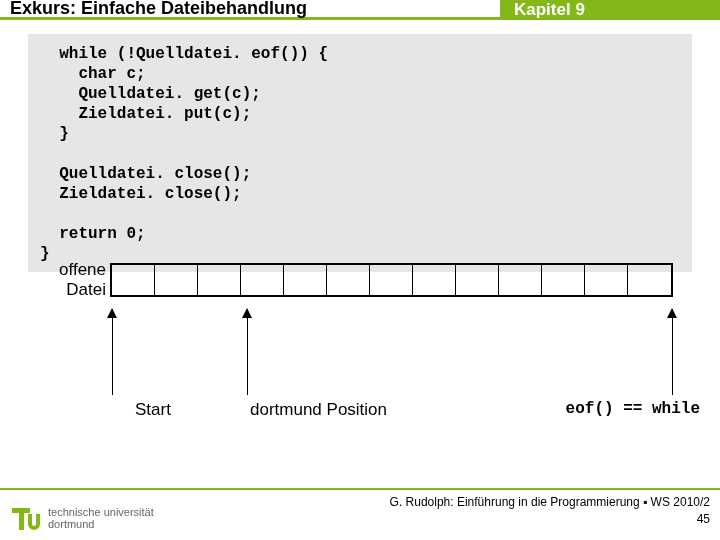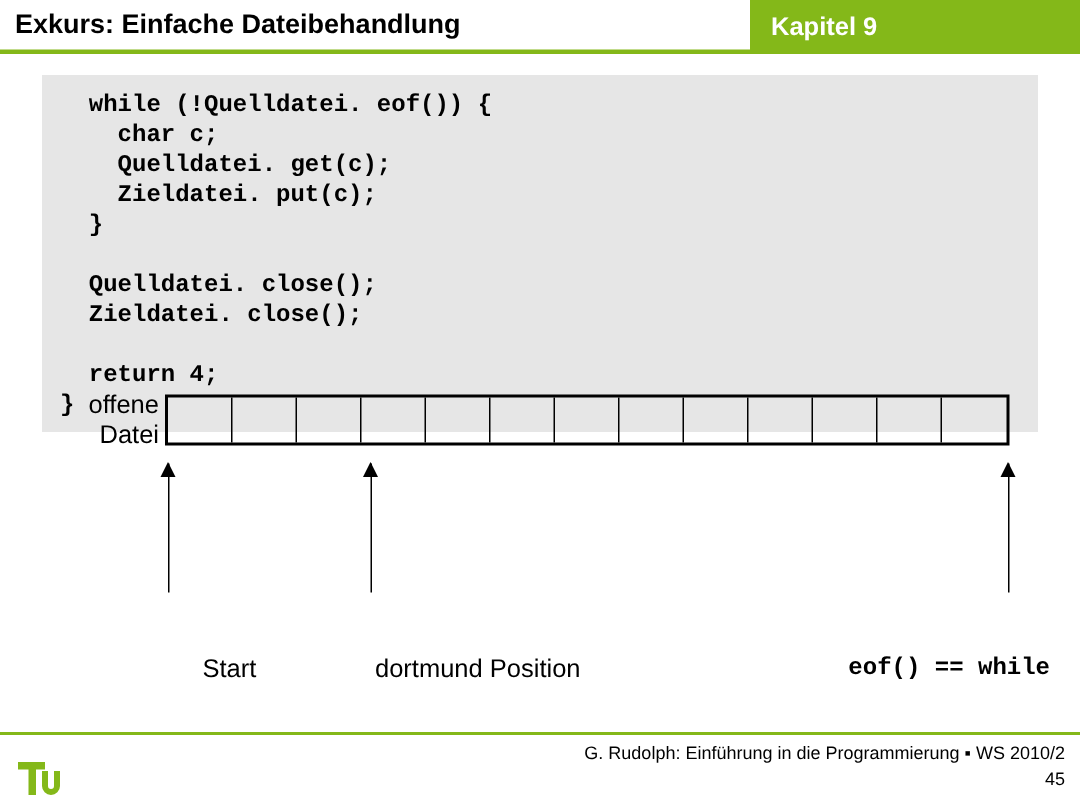--- a/index.html
+++ b/index.html
@@ -1,36 +1,36 @@
 <!DOCTYPE html>
 <html><head>
 <meta charset="utf-8">
 <style>
   * { margin: 0; padding: 0; box-sizing: border-box; }
   body { width: 720px; height: 540px; font-family: Arial, sans-serif; background: #fff; position: relative; }
   
-  .header { display: flex; height: 36px; }
+  .header { display: flex; height: 20px; }
   .header-left { flex: 1; background: #fff; border-bottom: 3px solid #84b819; display: flex; align-items: center; padding-left: 10px; font-size: 18px; font-weight: bold; }
   .header-right { width: 220px; background: #84b819; color: #fff; display: flex; align-items: center; padding-left: 14px; font-size: 17px; font-weight: bold; }
   
   .code-block { margin: 14px 28px 0 28px; background: #e6e6e6; padding: 10px 12px 8px 12px; font-family: "Courier New", monospace; font-size: 16px; font-weight: bold; line-height: 1.25; white-space: pre; }
   
   .diagram { position: absolute; top: 260px; left: 36px; right: 20px; }
   .diag-row { display: flex; align-items: center; }
   .diag-label { width: 70px; font-size: 17px; line-height: 1.2; text-align: right; margin-right: 4px; }
   .cells { display: flex; border: 2px solid #000; height: 34px; }
   .cell { width: 43px; border-right: 1px solid #000; }
   .cell:last-child { border-right: none; }
   
   .arrows { position: relative; height: 90px; margin-top: 4px; }
   .arrow { position: absolute; width: 1px; background: #000; }
   .arrow::before { content: ""; position: absolute; top: -1px; left: -5px; width: 0; height: 0; border-left: 5px solid transparent; border-right: 5px solid transparent; border-bottom: 10px solid #000; }
   
   .pos-labels { position: absolute; top: 400px; left: 0; width: 720px; font-size: 17px; }
-  .lbl { position: absolute; margin-top: 36px; }
+  .lbl { position: absolute; }
   .lbl-start { left: 135px; }
   .lbl-current { left: 250px; }
   .lbl-eof { right: 20px; font-family: "Courier New", monospace; font-weight: bold; font-size: 16px; }
   
   .footer { position: absolute; bottom: 0; left: 0; right: 0; height: 52px; }
   .footer-line { position: absolute; top: 0; left: 0; right: 0; height: 2px; background: #84b819; }
   .footer-text { position: absolute; right: 10px; top: 6px; font-size: 12px; text-align: right; line-height: 1.4; }
   .logo { position: absolute; left: 10px; bottom: 6px; display: flex; align-items: center; gap: 6px; }
   .logo-mark { width: 32px; height: 32px; position: relative; }
   .logo-text { font-size: 11px; color: #666; line-height: 1.1; }
@@ -45,21 +45,21 @@
 
 <div class="code-block">  while (!Quelldatei. eof()) {
     char c;
     Quelldatei. get(c);
     Zieldatei. put(c);
   }
 
   Quelldatei. close();
   Zieldatei. close();
 
-  return 4;
+  return 0;
 }</div>
 
 <div class="diagram">
   <div class="diag-row">
     <div class="diag-label">offene Datei</div>
     <div class="cells">
       <div class="cell"></div>
       <div class="cell"></div>
       <div class="cell"></div>
       <div class="cell"></div>
@@ -90,18 +90,22 @@
 <div class="footer">
   <div class="footer-line"></div>
   <div class="logo">
     <div class="logo-mark">
       <svg width="32" height="32" viewBox="0 0 32 32">
         <rect x="2" y="6" width="18" height="5" fill="#84b819"></rect>
         <rect x="9" y="6" width="5" height="22" fill="#84b819"></rect>
         <path d="M18 12 v10 a6 6 0 0 0 12 0 v-10 h-4 v10 a2 2 0 0 1 -4 0 v-10 z" fill="#84b819"></path>
       </svg>
     </div>
+    <div class="logo-text">
+      <div style="white-space:pre-line;">technische universität
+dortmund</div>
+    </div>
   </div>
   <div class="footer-text">
     <div>G. Rudolph: Einführung in die Programmierung ▪ WS 2010/2</div>
     <div>45</div>
   </div>
 </div>
 
 </body></html>

